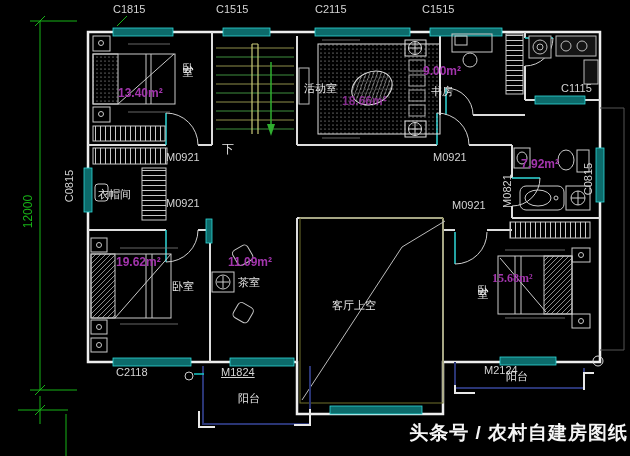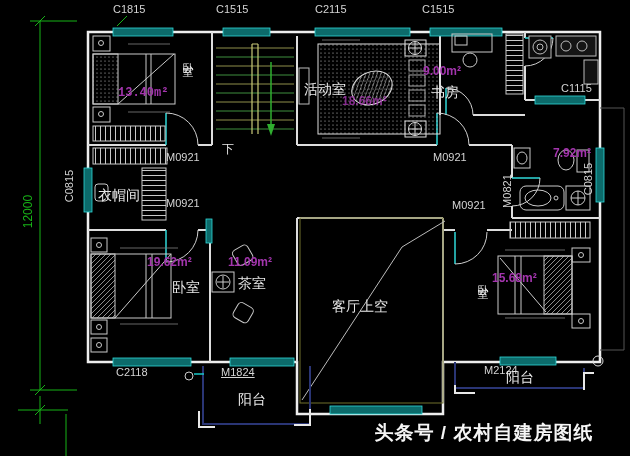--- a/index.html
+++ b/index.html
@@ -1,26 +1,26 @@
 <!DOCTYPE html>
 <html><head>
 <meta charset="utf-8">
 <style>
   html,body{margin:0;padding:0;background:#000;}
   #plan{position:relative;width:630px;height:456px;background:#000;overflow:hidden;
         font-family:"Liberation Sans","DejaVu Sans",sans-serif;}
   #plan svg{position:absolute;left:0;top:0;}
   .lbl{position:absolute;color:#d4d4d4;font-size:11px;line-height:1.1;text-align:left;white-space:nowrap;}
-  .room{color:#e8e8e8;font-size:14px;}
+  .room{color:#e8e8e8;font-size:11px;}
   .area{color:#a335ad;font-size:12px;font-weight:bold;}
   .dim{color:#17b317;font-size:12px;}
   .gray{color:#9a9a9a;font-size:12px;}
   .vlabel{position:absolute;width:60px;text-align:center;transform:rotate(-90deg);transform-origin:center;white-space:nowrap;}
   .vcjk{position:absolute;writing-mode:vertical-rl;letter-spacing:3px;color:#e8e8e8;font-size:11px;white-space:nowrap;}
-  .watermark{position:absolute;left:340px;top:420px;width:288px;text-align:center;color:#f5f5f5;
+  .watermark{position:absolute;left:340px;top:420px;width:288px;text-align:right;color:#f5f5f5;
              font-size:19px;font-weight:bold;letter-spacing:1px;}
   .clip{overflow:hidden;height:11px;}
 </style>
 </head>
 <body>
 
 <div id="plan">
 
 <svg width="630" height="456" viewBox="0 0 630 456">
   <defs>
@@ -268,27 +268,27 @@
 <div class="lbl room" style="left:304px;top:82px;width:40px;">活动室</div>
 <div class="lbl room" style="left:431px;top:85px;width:40px;">书房</div>
 <div class="lbl room" style="left:98px;top:188px;width:44px;">衣帽间</div>
 <div class="lbl room" style="left:172px;top:280px;width:30px;">卧室</div>
 <div class="lbl room" style="left:238px;top:276px;width:30px;">茶室</div>
 <div class="vcjk" style="left:475px;top:276px;">卧室</div>
 <div class="lbl room" style="left:332px;top:299px;width:52px;">客厅上空</div>
 <div class="lbl room" style="left:238px;top:392px;width:30px;">阳台</div>
 <div class="lbl room" style="left:506px;top:370px;width:30px;">阳台</div>
 
-<div class="lbl area" style="left:118px;top:87px;width:64px;font-family:Liberation Mono, monospace;">13.40m²</div>
+<div class="lbl area" style="left:118px;top:87px;width:64px;">13.40m²</div>
 <div class="lbl area" style="left:342px;top:95px;width:56px;opacity:.8;">18.66m²</div>
 <div class="lbl area" style="left:423px;top:65px;width:48px;">9.00m²</div>
-<div class="lbl area" style="left:521px;top:147px;width:52px;margin-left:32px;">7.92m²</div>
-<div class="lbl area" style="left:116px;top:256px;width:72px;padding-left:31px;">19.62m²</div>
+<div class="lbl area" style="left:521px;top:158px;width:52px;">7.92m²</div>
+<div class="lbl area" style="left:116px;top:256px;width:72px;">19.62m²</div>
 <div class="lbl area" style="left:228px;top:256px;width:52px;">11.09m²</div>
-<div class="lbl area" style="left:492px;top:272px;width:56px;">15.68m²</div>
+<div class="lbl area" style="left:492px;top:272px;width:56px;font-family:Liberation Serif, serif;">15.68m²</div>
 
 <div class="lbl room" style="left:222px;top:143px;width:20px;font-size:12px;">下</div>
 
 <div class="lbl vlabel dim" style="left:-1px;top:205px;">12000</div>
 <div class="lbl gray clip" style="left:307px;top:445px;width:48px;text-align:left;margin-top:44px;">15600</div>
 
 <div class="watermark">头条号 / 农村自建房图纸</div>
 
 </div>
 

